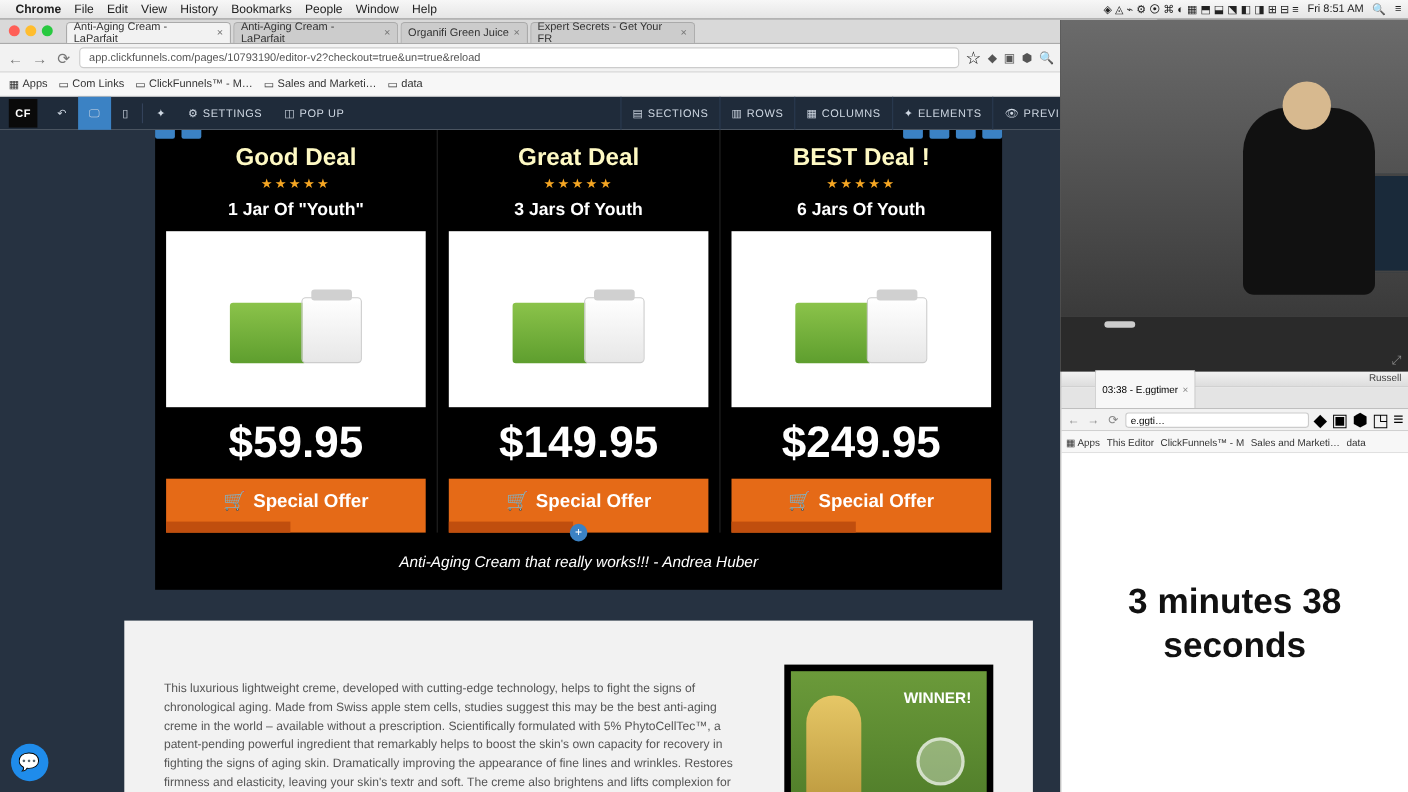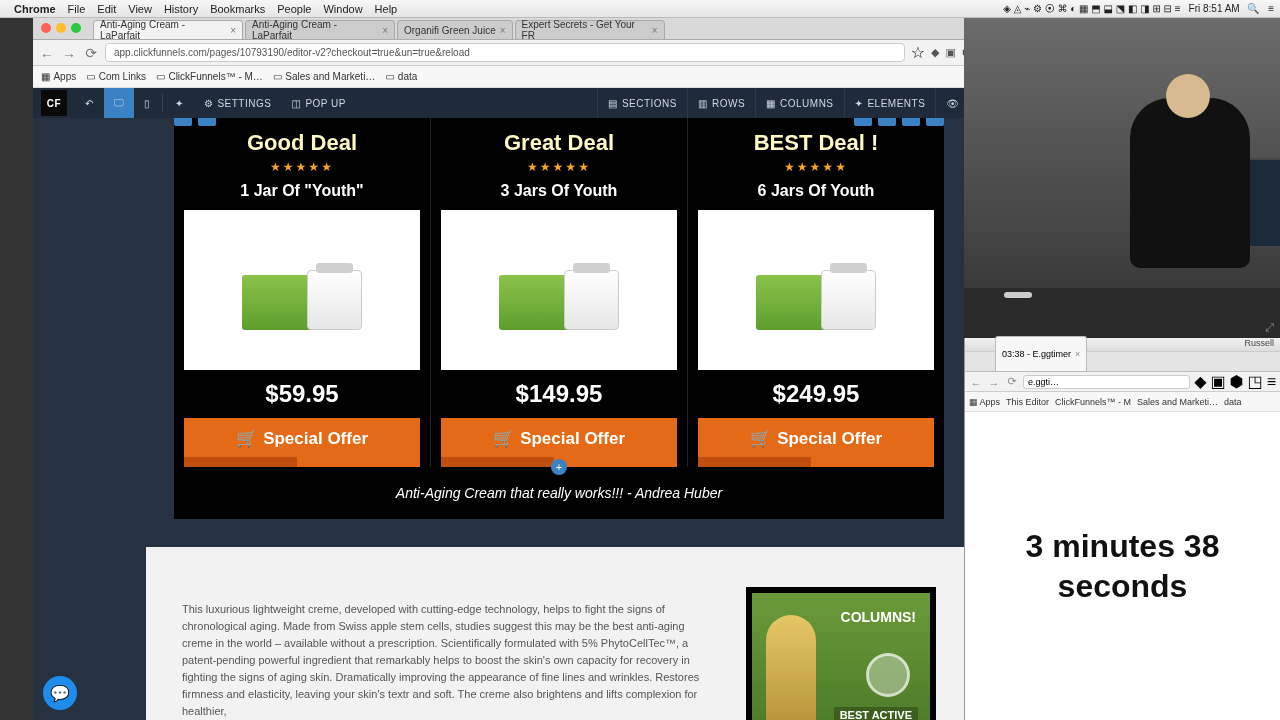--- a/index.html
+++ b/index.html
@@ -5,21 +5,21 @@
 * { margin:0; padding:0; box-sizing:border-box; font-family: -apple-system, BlinkMacSystemFont, "Segoe UI", Arial, sans-serif; }
 body { background:#333; overflow:hidden; width:1280px; height:720px; position:relative; }
 
 
 .mac-menubar { height:18px; background:linear-gradient(#f7f7f7,#e5e5e5); font-size:11px; display:flex; align-items:center; padding:0 6px; color:#222; border-bottom:1px solid #bbb; }
 .mac-menubar .apple { font-size:12px; margin-right:8px; }
 .mac-menubar .menu-item { margin-right:12px; cursor:default; }
 .mac-menubar .right { margin-left:auto; display:flex; align-items:center; gap:8px; font-size:10px; }
 
 
-.window-left { position:absolute; top:18px; left:0; width:1052px; height:702px; background:#fff; display:flex; flex-direction:column;margin-left:33px; }
+.window-left { position:absolute; top:18px; left:0; width:1052px; height:702px; background:#fff; display:flex; flex-direction:column; }
 .window-right-top { position:absolute; top:18px; left:964px; width:316px; height:320px; background:#222; }
 .window-right-top .vid { width:100%; height:270px; background:#444; display:flex; align-items:center; justify-content:center; }
 .window-right-top .ctrl { height:50px; background:#2a2a2a; position:relative; }
 .window-right-top .ctrl .knob { position:absolute; left:40px; top:4px; width:28px; height:6px; background:#ccc; border-radius:3px; }
 .window-right-top .expand { position:absolute; right:6px; bottom:4px; color:#888; font-size:11px; }
 
 .window-right-bot { position:absolute; top:338px; left:964px; width:316px; height:382px; background:#fff; display:flex; flex-direction:column; border-left:1px solid #999; }
 .rb-title { height:14px; background:linear-gradient(#f2f2f2,#ddd); font-size:9px; text-align:right; padding:0 6px; color:#444; border-bottom:1px solid #ccc;}
 .rb-tabs { height:20px; background:#e4e4e4; display:flex; align-items:flex-end; font-size:9px; padding-left:30px; border-bottom:1px solid #bbb;}
 .rb-tab { background:#f7f7f7; border:1px solid #bbb; border-bottom:none; padding:12px 6px; border-radius:3px 3px 0 0; margin-right:4px; display:flex; align-items:center; gap:4px;}
@@ -70,21 +70,21 @@
 .pcol { flex:1; border-right:1px solid #222; padding:12px 10px 0; text-align:center; color:#fff; position:relative;}
 .pcol:last-child{border-right:none;}
 .pcol h2 { font-size:22px; font-weight:800; color:#fef9c3; }
 .stars{ color:#f5a623; font-size:12px; letter-spacing:2px; margin:4px 0 8px;}
 .sub { font-size:16px; font-weight:700; margin-bottom:10px;}
 .pimg { background:#fff; height:160px; width:100%; display:flex; align-items:center; justify-content:center; }
 .prod { width:120px; height:80px; position:relative; }
 .prod .box{ position:absolute; left:0; bottom:0; width:70px; height:55px; background:linear-gradient(#8bc34a,#5e9e2e); border-radius:3px; }
 .prod .jar{ position:absolute; right:0; bottom:0; width:55px; height:60px; background:linear-gradient(#fff,#e7e7e7); border:1px solid #ccc; border-radius:4px;}
 .prod .jar::after{content:""; position:absolute; top:-8px; left:8px; right:8px; height:10px; background:#d0d0d0; border-radius:3px;}
-.price{ font-size:24px; font-weight:800; margin:10px 0 10px; }
+.price{ font-size:40px; font-weight:800; margin:10px 0 10px; }
 .offer-btn{ background:#e56a17; color:#fff; font-size:17px; font-weight:700; padding:10px 4px 18px; cursor:pointer; position:relative; border:none; width:100%;}
 .offer-btn .cart{ margin-right:6px;}
 .offer-btn .stripe{ position:absolute; left:0; bottom:0; height:10px; width:48%; background:#c04e0e;}
 .add-marker{ position:absolute; left:50%; bottom:-8px; width:16px; height:16px; background:#3b82c4; border-radius:50%; transform:translateX(-50%); color:#fff; font-size:11px; line-height:16px;}
 .quote{ text-align:center; font-style:italic; color:#fff; font-size:14px; padding:18px 0 4px;}
 
 .white-section { background:#f2f2f2; margin:28px auto 0; width:826px; padding:40px 36px 0; color:#222; }
 .ws-grid{ display:flex; gap:30px; }
 .ws-left{ flex:1; }
 .ws-left h3{ font-size:20px; font-weight:400; line-height:1.35; }
@@ -265,21 +265,21 @@
 
       <div class="white-section">
         <div class="ws-grid">
           <div class="ws-left">
             <p>This luxurious lightweight creme, developed with cutting-edge technology, helps to fight the signs of chronological aging. Made from Swiss apple stem cells, studies suggest this may be the best anti-aging creme in the world – available without a prescription. Scientifically formulated with 5% PhytoCellTec™, a patent-pending powerful ingredient that remarkably helps to boost the skin's own capacity for recovery in fighting the signs of aging skin. Dramatically improving the appearance of fine lines and wrinkles. Restores firmness and elasticity, leaving your skin's textr and soft. The creme also brightens and lifts complexion for healthier,</p>
           </div>
           <div class="ws-right">
             <div class="award">
               <div class="award-inner">
                 <div class="trophy"></div>
-                <div class="w1">COLUMNS!</div>
+                <div class="w1">WINNER!</div>
                 <div class="badge"></div>
                 <div class="w2">BEST ACTIVE</div>
               </div>
             </div>
           </div>
         </div>
       </div>
     </div>
     <div class="intercom">💬</div>
   </div>

